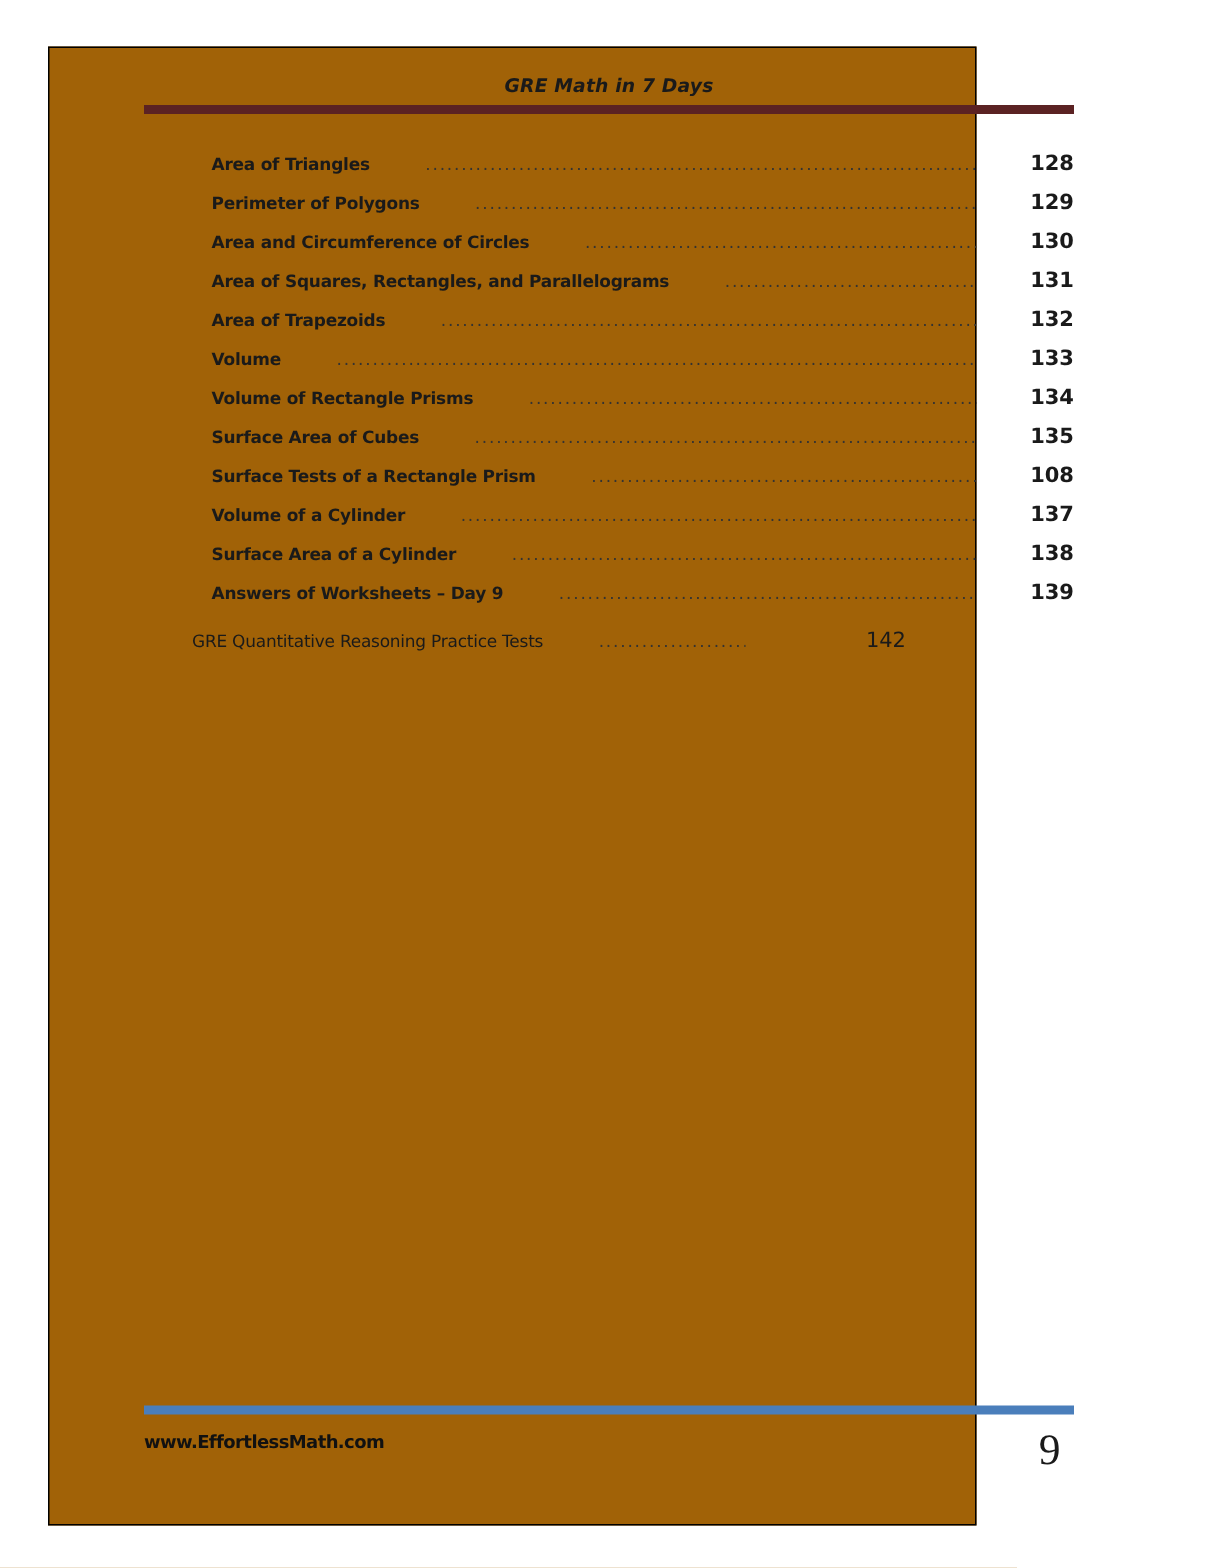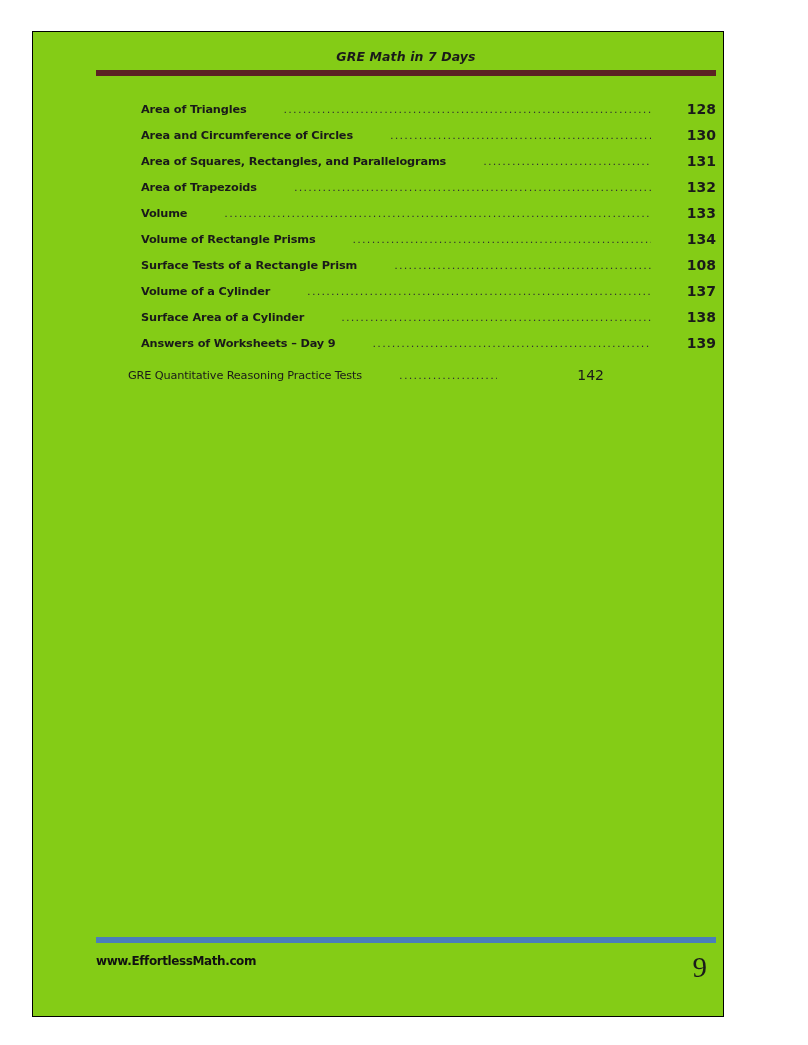--- a/index.html
+++ b/index.html
@@ -20,24 +20,24 @@
     height: 1045px;
     background: #ffffff;
     overflow: hidden;
   }
 
   
   .page-sheet {
     position: absolute;
     left: 32px;
     top: 31px;
-    width: 692px;
+    width: 619px;
     height: 986px;
     border: 1.5px solid #000000;
-    background: #84cc16;
+    background: #a16207;
     box-sizing: border-box;
     text-decoration: underline;
   }
 
   
   .page-header {
     position: absolute;
     left: 63px;
     top: 17px;
     width: 620px;
@@ -194,20 +194,25 @@
       <div class="header-rule" style="background: rgb(91, 34, 35);"></div>
     </div>
 
     <div class="toc">
         <div class="toc-entry level-2">
           <span class="toc-label">Area of Triangles</span>
           <span class="toc-leader"></span>
           <span class="toc-page">128</span>
         </div>
         <div class="toc-entry level-2">
+          <span class="toc-label">Perimeter of Polygons</span>
+          <span class="toc-leader"></span>
+          <span class="toc-page">129</span>
+        </div>
+        <div class="toc-entry level-2">
           <span class="toc-label">Area and Circumference of Circles</span>
           <span class="toc-leader"></span>
           <span class="toc-page">130</span>
         </div>
         <div class="toc-entry level-2">
           <span class="toc-label">Area of Squares, Rectangles, and Parallelograms</span>
           <span class="toc-leader"></span>
           <span class="toc-page">131</span>
         </div>
         <div class="toc-entry level-2">
@@ -217,20 +222,25 @@
         </div>
         <div class="toc-entry level-2">
           <span class="toc-label">Volume</span>
           <span class="toc-leader"></span>
           <span class="toc-page">133</span>
         </div>
         <div class="toc-entry level-2">
           <span class="toc-label">Volume of Rectangle Prisms</span>
           <span class="toc-leader"></span>
           <span class="toc-page">134</span>
+        </div>
+        <div class="toc-entry level-2">
+          <span class="toc-label">Surface Area of Cubes</span>
+          <span class="toc-leader"></span>
+          <span class="toc-page">135</span>
         </div>
         <div class="toc-entry level-2">
           <span class="toc-label">Surface Tests of a Rectangle Prism</span>
           <span class="toc-leader"></span>
           <span class="toc-page">108</span>
         </div>
         <div class="toc-entry level-2">
           <span class="toc-label">Volume of a Cylinder</span>
           <span class="toc-leader"></span>
           <span class="toc-page">137</span>

